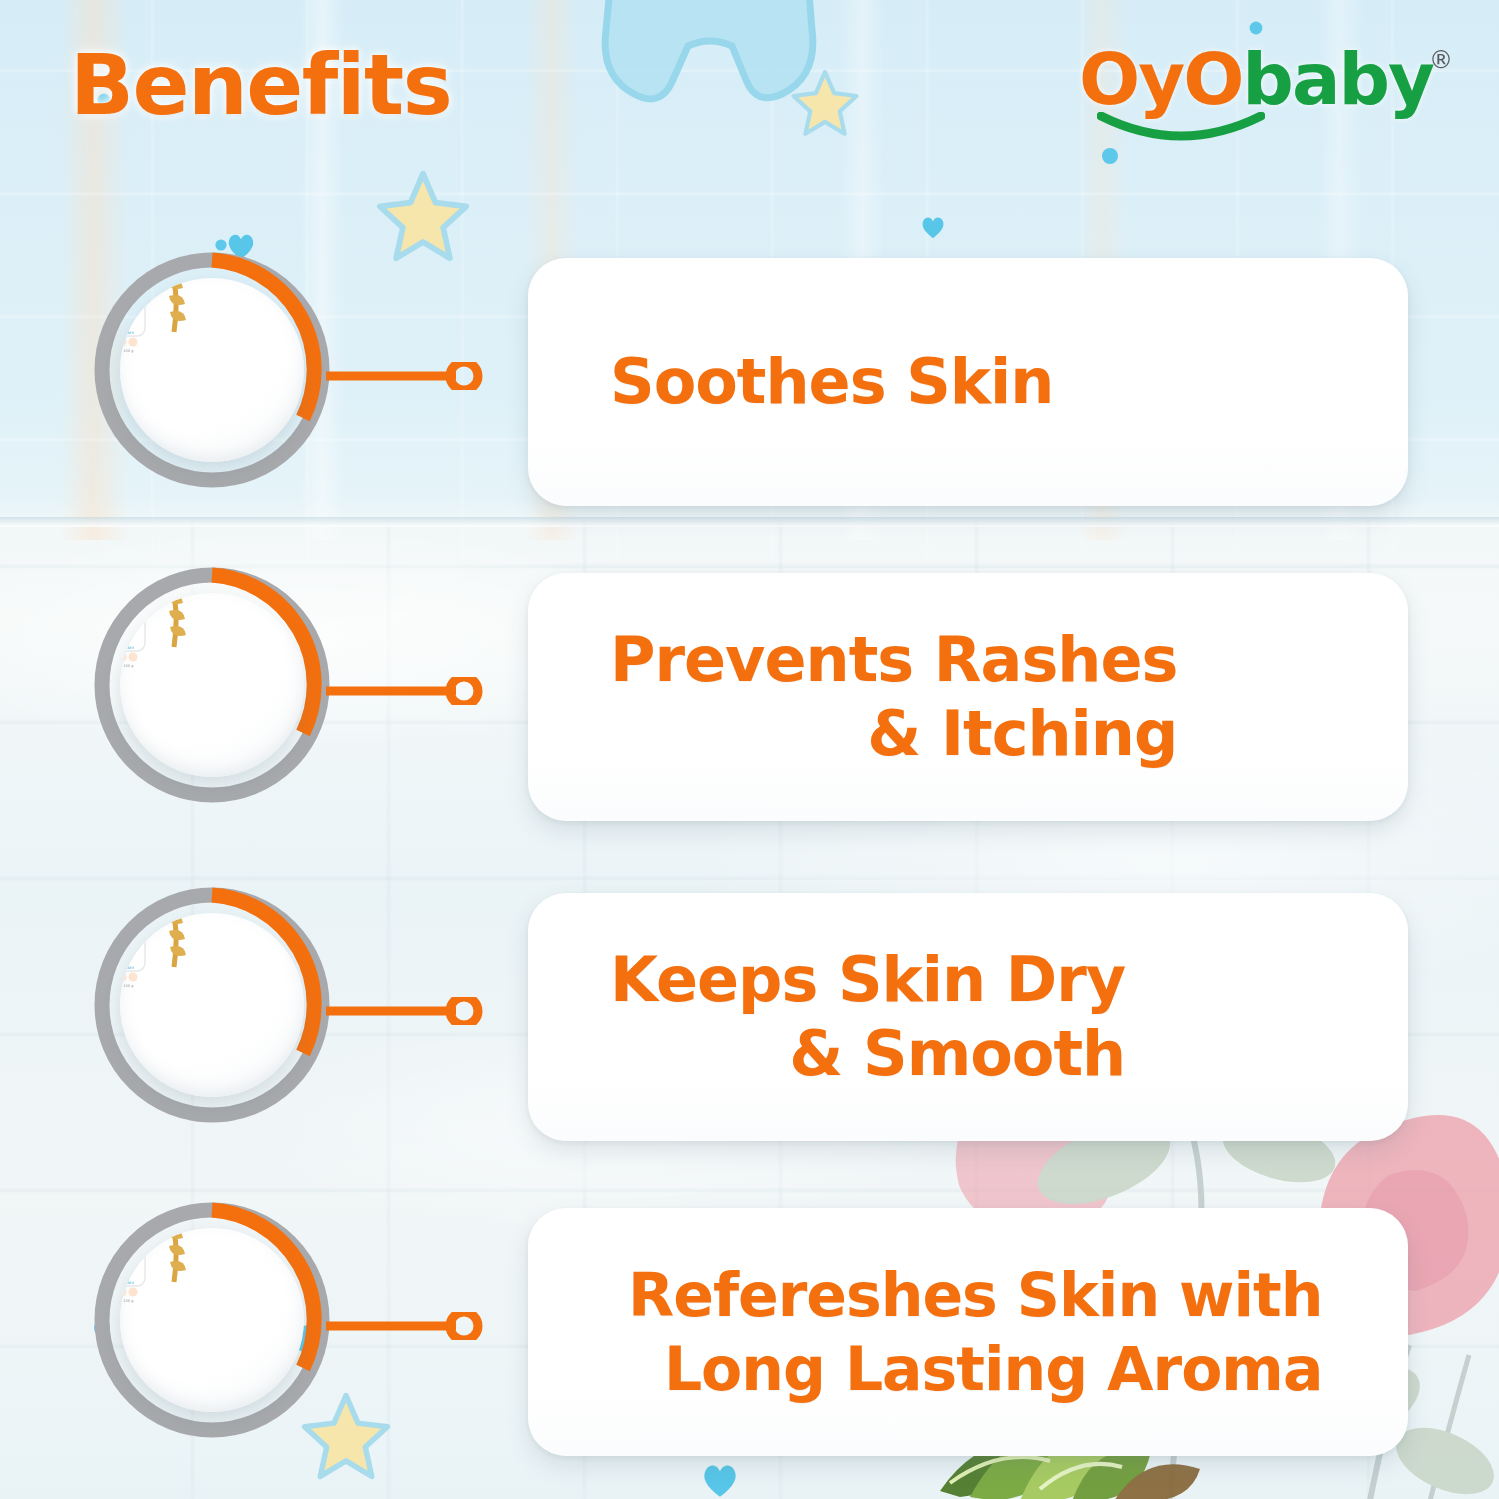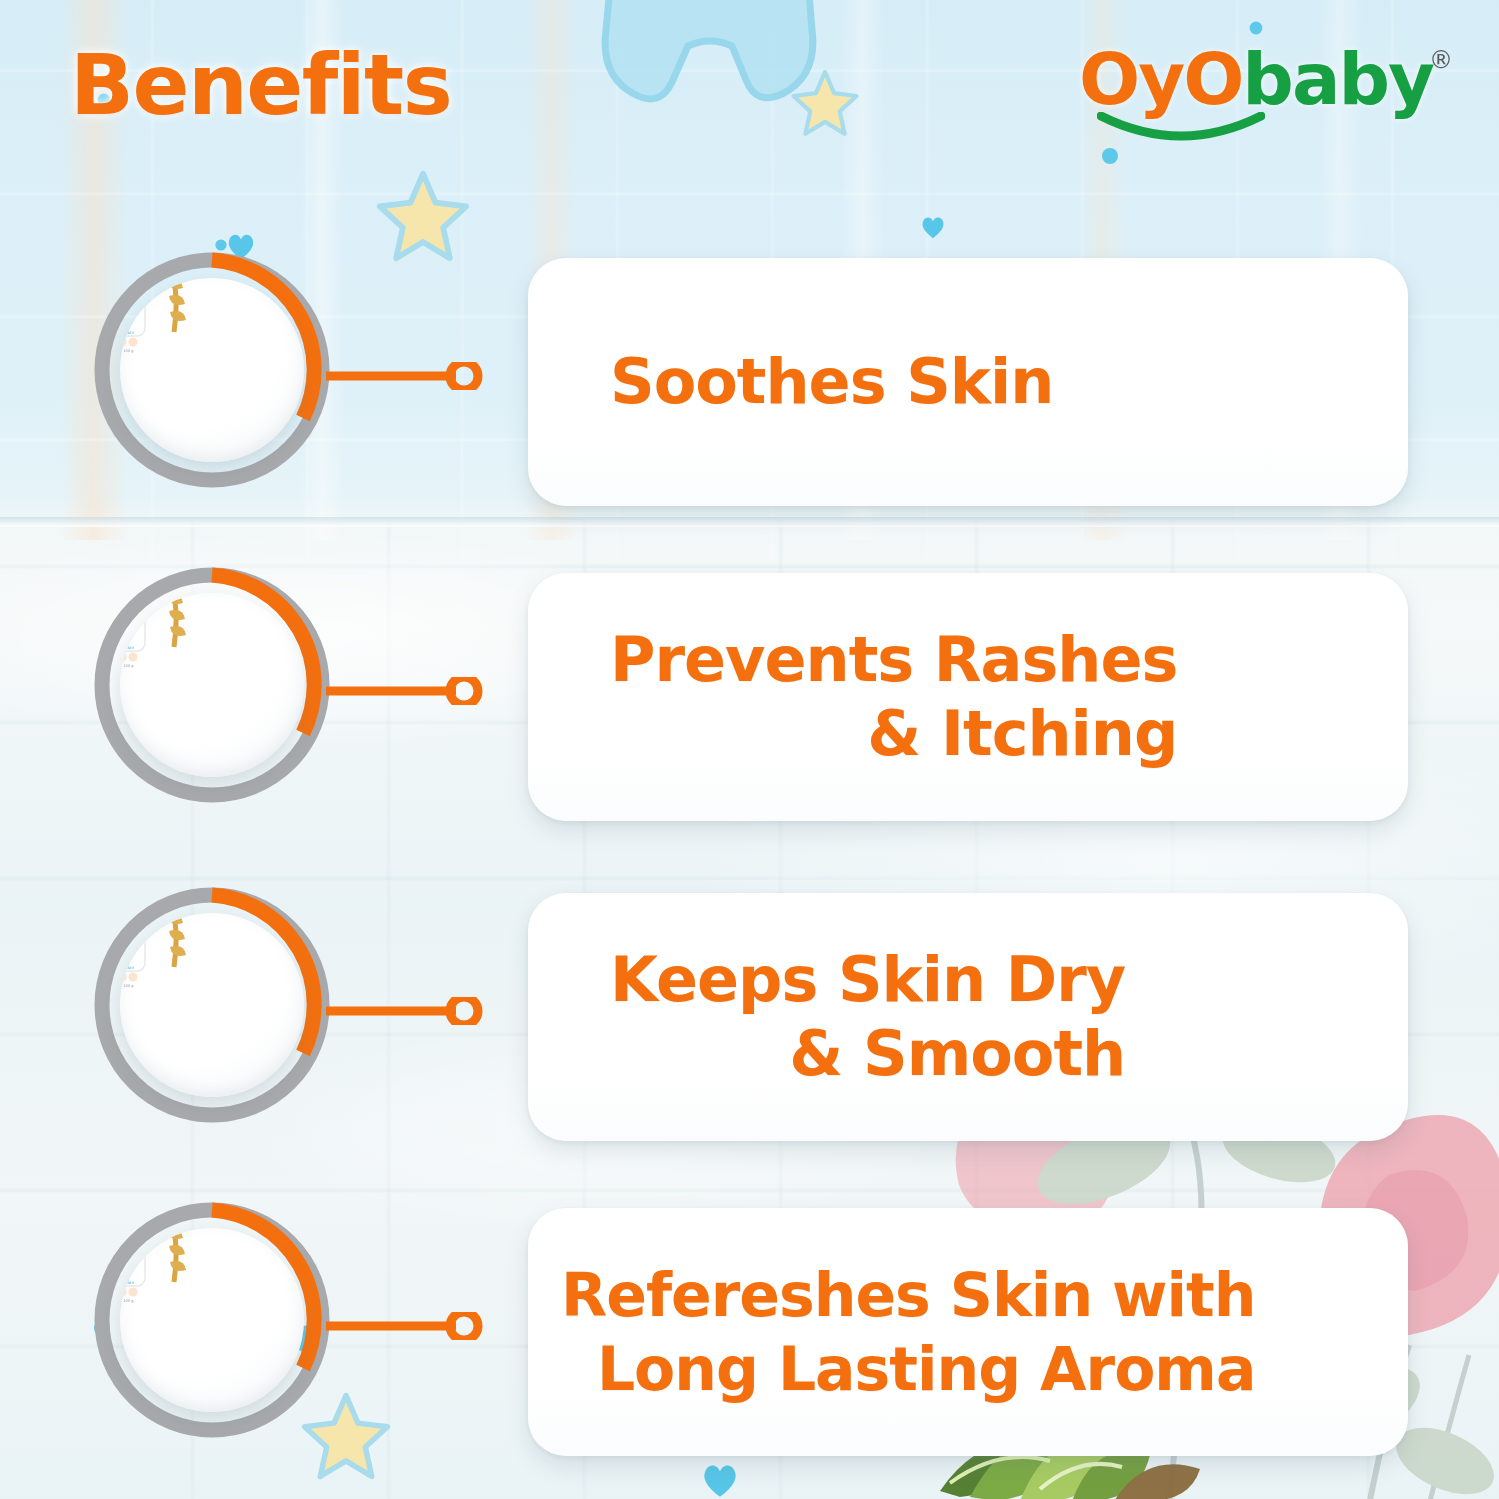--- a/index.html
+++ b/index.html
@@ -150,21 +150,21 @@
     padding-left:82px;
     font-family:"DejaVu Sans", sans-serif;
     font-weight:bold;
     font-size:62px;
     line-height:74px;
     color:#F4700F;
     letter-spacing:-1px;
     text-shadow:0 1px 1px rgba(0,0,0,.05);
     white-space:pre-line;
   }
-  .card-4 .card-text{ font-size:60px; line-height:74px; padding-left:33px; }
+  .card-4 .card-text{ font-size:60px; line-height:74px; padding-left:100px; }
 
   
   .bottle{ position:absolute; left:50%; top:50%; transform:translate(-50%,-50%); }
 </style>
 </head>
 <body>
 
 <div id="poster">
 
   <div class="bg-base"></div>

